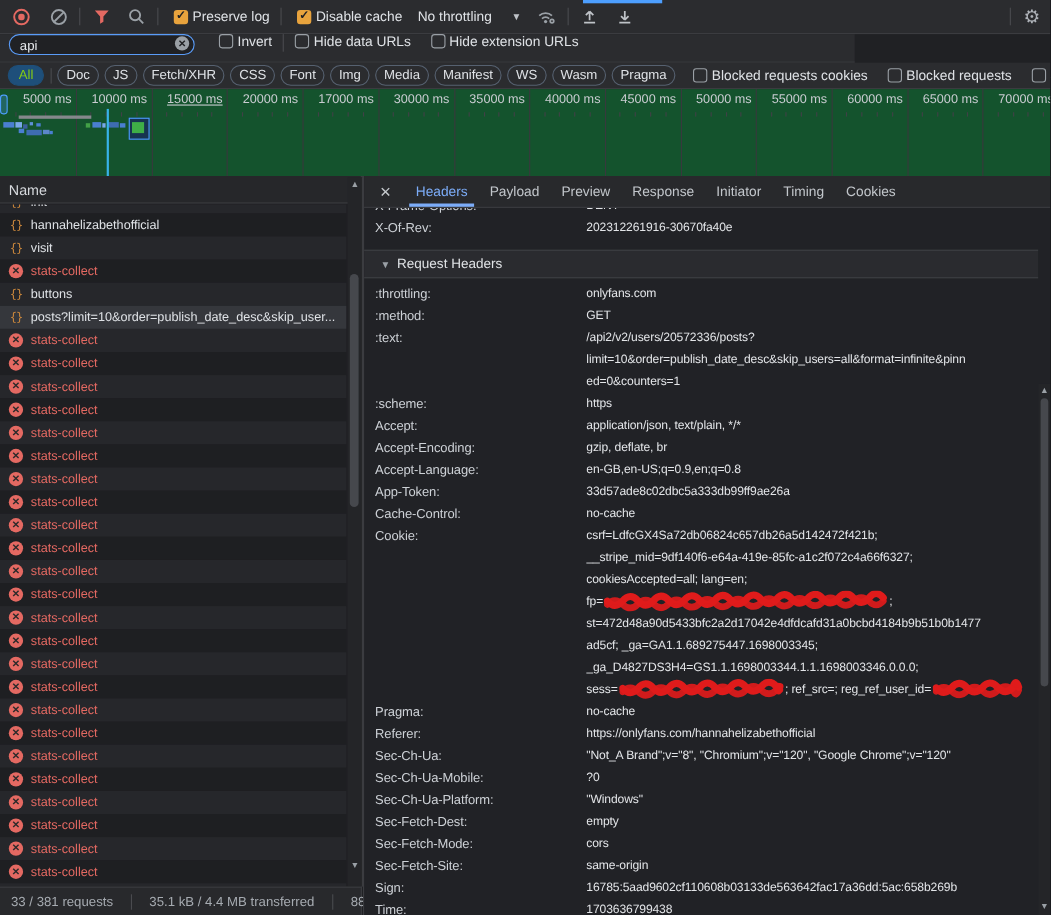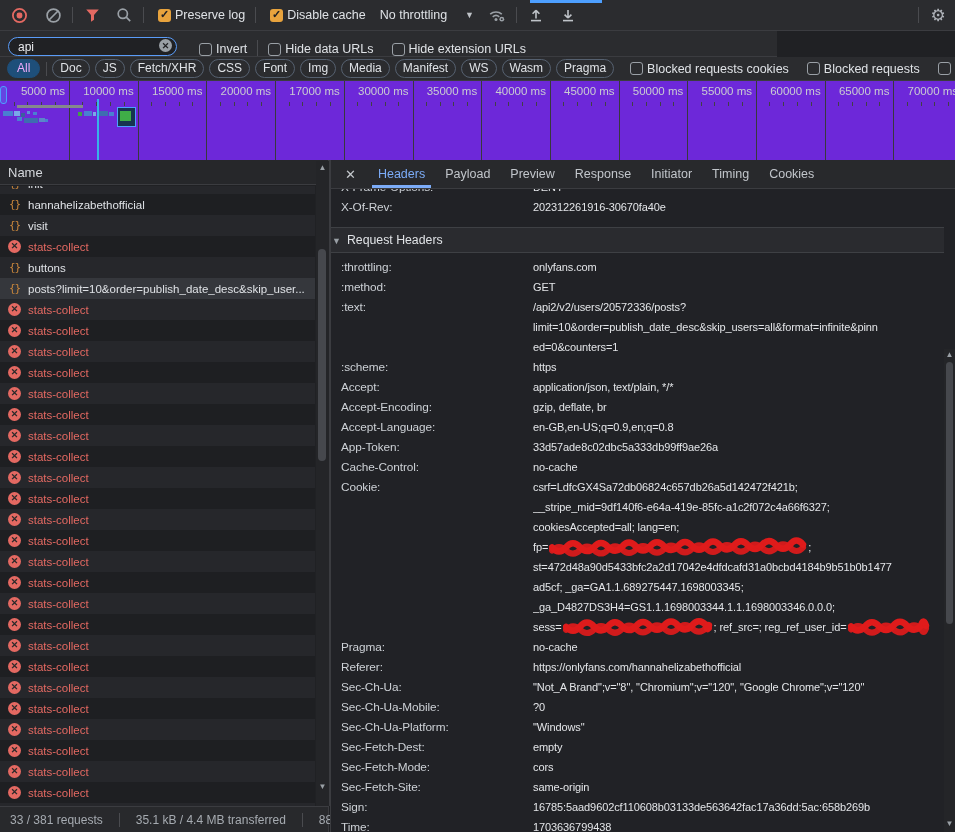--- a/index.html
+++ b/index.html
@@ -15,37 +15,37 @@
   .cb{width:13px;height:13px;border-radius:3px;flex:none;display:flex;align-items:center;justify-content:center;margin:0 2px 0 8px;}
   .cb.checked{background:#e8a33d;}
   .cb.checked span{color:#202124;font-size:11px;font-weight:bold;line-height:1;margin-top:-1px;}
   .cb.un{border:1.5px solid #9aa0a6;background:transparent;width:11px;height:11px;}
   .caret{color:#bfc3c8;font-size:9px;margin:0 10px 0 14px;}
   .top-strip{position:absolute;left:530px;top:0;width:72px;height:3px;background:#4d9fff;}
   .gear{font-size:17px;color:#aeb2b8;line-height:1;}
 
   
   .filterbar{position:absolute;left:0;top:31px;width:777px;height:25px;background:#2b2c2f;
-    border-bottom:1px solid #3b3c40;display:flex;align-items:flex-end;}
+    border-bottom:1px solid #3b3c40;display:flex;align-items:flex-start;}
   .filter-input-wrap{position:relative;margin-left:8px;flex:none;}
   .filter-input{width:138px;height:15px;background:#202124;border:1px solid #5a9cf8;border-radius:10px;
     color:#e8eaed;font-family:"Liberation Sans",sans-serif;font-size:12px;padding:1px 20px 1px 9px;outline:none;}
   .clear-x{position:absolute;right:5px;top:2px;width:13px;height:13px;border-radius:50%;background:#9aa0a6;
     color:#202124;font-size:9px;font-weight:bold;display:flex;align-items:center;justify-content:center;}
 
   
   .pillsbar{position:absolute;left:0;top:57px;width:955px;height:23px;background:#2b2c2f;
     border-bottom:1px solid #3b3c40;display:flex;align-items:center;}
   .pill{border:1px solid #566170;border-radius:10px;color:#dfe2e6;padding:1px 7px 2px 7px;
     margin-left:5px;font-size:12px;white-space:nowrap;flex:none;}
-  .pill.sel{background:#1e4f7a;border-color:#1e4f7a;color:#f0abfc;padding:1px 9px 2px 9px;margin-left:7px;}
+  .pill.sel{background:#1e4f7a;border-color:#1e4f7a;color:#84cc16;padding:1px 9px 2px 9px;margin-left:7px;}
   .pill-sep{width:1px;height:14px;background:#4a4b4f;margin-left:6px;flex:none;}
 
   
-  .overview{position:absolute;left:0;top:81px;width:955px;height:79px;background:#6d28d9;
+  .overview{position:absolute;left:0;top:81px;width:955px;height:79px;background:#14532d;
     border-bottom:1px solid #3b3c40;overflow:hidden;}
   .gridline{position:absolute;top:0;bottom:0;width:1px;background:#38393d;}
   .minortick{position:absolute;top:21px;width:1px;height:4px;background:#404146;}
   .ticklabel{position:absolute;top:4px;width:74px;text-align:right;color:#c9ccd1;font-size:11.5px;white-space:nowrap;}
   .mark{position:absolute;}
 
   
   .name-header{position:absolute;left:0;top:160px;width:329px;height:25px;background:#26272a;
     border-bottom:1px solid #3b3c40;border-right:1px solid #3b3c40;line-height:25px;padding-left:8px;
     font-size:13px;color:#d6d9dd;box-sizing:border-box;}
@@ -86,21 +86,21 @@
   .tab.active::after{content:"";position:absolute;left:4px;right:4px;bottom:0;height:3px;background:#7cacf8;}
   .hdr-scroll{position:absolute;left:0;top:29px;right:11px;bottom:0;overflow:hidden;}
   .hrow{display:flex;padding-left:10px;}
   .hname{flex:none;width:192px;color:#cdd1d6;font-size:11.8px;line-height:20px;letter-spacing:-0.1px;white-space:nowrap;}
   .hval{flex:1;min-width:0;color:#e3e5e8;font-size:11px;letter-spacing:-0.1px;}
   .hline{height:20px;line-height:20px;white-space:nowrap;overflow:hidden;}
   .clip8{height:8px;overflow:hidden;}
   .clip8 .hrow{margin-top:-12px;}
   .hspacer{height:10px;}
   .hsection{height:24px;line-height:24px;background:#2a2b2f;border-top:1px solid #3e4044;border-bottom:1px solid #3e4044;
-    padding-left:1px;color:#e0e3e6;font-size:12.3px;}
+    padding-left:15px;color:#e0e3e6;font-size:12.3px;}
   .hsection .tri{color:#9aa0a6;font-size:9px;margin-right:6px;}
   .hdr-rows{padding-top:4px;}
   .redact{display:inline-block;vertical-align:middle;height:18px;margin:0 1px;position:relative;top:-1px;transform:rotate(-0.7deg);}
 </style>
 </head>
 <body>
 
 <div class="devtools">
 
   <div class="toolbar">
@@ -203,21 +203,21 @@
       <div class="cb un" style="margin-left: 14px;"></div>
       <div class="tb-label">3rd-party requests</div>
     </div>
 
   <div class="overview" id="overview">
       <div class="gridline" style="left: 69px;"></div>
       <div class="ticklabel" style="left: -9px;">5000 ms</div>
       <div class="gridline" style="left: 137.7px;"></div>
       <div class="ticklabel" style="left: 59.7px;">10000 ms</div>
       <div class="gridline" style="left: 206.4px;"></div>
-      <div class="ticklabel" style="left: 128.4px;">15000 ms</div>
+      <div class="ticklabel" style="left: 128.4px; text-decoration: underline;">15000 ms</div>
       <div class="gridline" style="left: 275.1px;"></div>
       <div class="ticklabel" style="left: 197.1px;">20000 ms</div>
       <div class="gridline" style="left: 343.8px;"></div>
       <div class="ticklabel" style="left: 265.8px;">17000 ms</div>
       <div class="gridline" style="left: 412.5px;"></div>
       <div class="ticklabel" style="left: 334.5px;">30000 ms</div>
       <div class="gridline" style="left: 481.2px;"></div>
       <div class="ticklabel" style="left: 403.2px;">35000 ms</div>
       <div class="gridline" style="left: 549.9px;"></div>
       <div class="ticklabel" style="left: 471.9px;">40000 ms</div>

